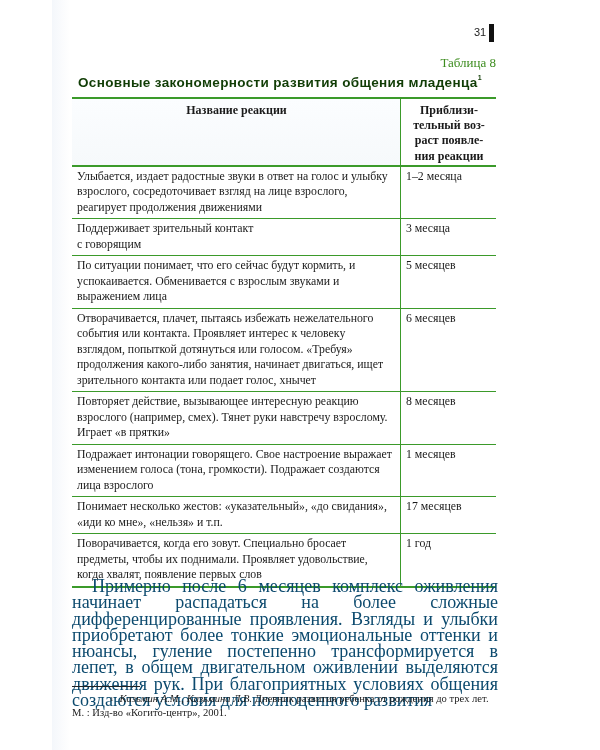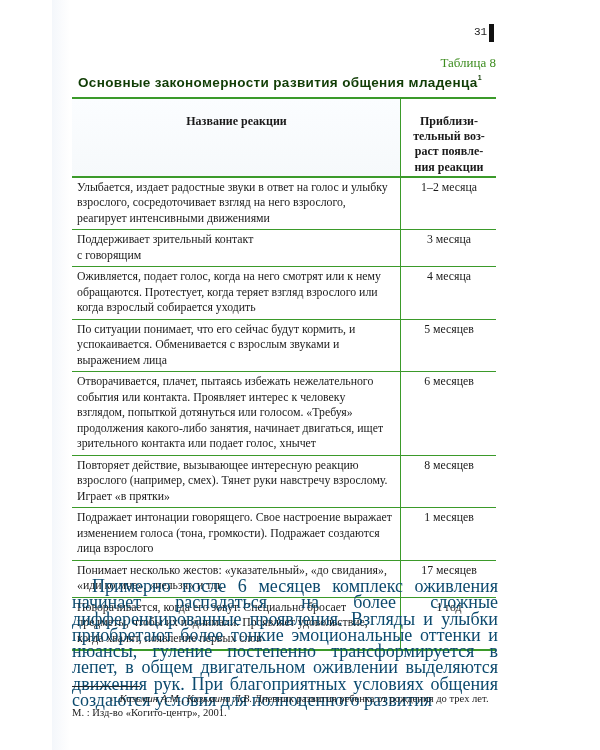--- a/index.html
+++ b/index.html
@@ -1,31 +1,31 @@
 <!DOCTYPE html>
 <html><head>
   <meta charset="utf-8">
   <style>
     html, body { margin: 0; padding: 0; background: #ffffff; }
     body { width: 600px; height: 750px; position: relative; overflow: hidden; font-family: "Liberation Serif", "DejaVu Serif", serif; color: #1a1a1a; }
     .page-shade { position: absolute; left: 0; top: 0; width: 52px; height: 750px; background: #ffffff; }
     .page-edge { position: absolute; left: 52px; top: 0; width: 18px; height: 750px; background: linear-gradient(to right, #f4f7fb, #ffffff); }
-    .page-number { position: absolute; top: 26px; left: 474px; font-family: Liberation Mono, monospace; font-size: 11px; color: #222; }
+    .page-number { position: absolute; top: 26px; left: 474px; font-family: Liberation Sans, sans-serif; font-size: 11px; color: #222; }
     .page-marker { position: absolute; top: 24px; left: 489px; width: 5px; height: 18px; background: #111; }
     .table-label { position: absolute; top: 55px; right: 104px; font-size: 13px; color: #3c8c1e; }
     .table-title { position: absolute; top: 75px; left: 78px; font-family: "Liberation Sans", sans-serif; font-weight: bold; font-size: 13.5px; color: #113d06; letter-spacing: 0.35px; white-space: nowrap; }
     .table-title sup { font-size: 7px; vertical-align: top; position: relative; top: -1px; }
     table.main { position: absolute; top: 97px; left: 72px; width: 424px; border-collapse: collapse; font-size: 11.8px; line-height: 15.5px; }
     table.main th, table.main td { padding: 2px 4px 3px 5px; vertical-align: top; text-align: left; }
     table.main thead tr { border-top: 2px solid #3b9a2a; border-bottom: 2px solid #3b9a2a; }
-    table.main thead th { font-weight: bold; font-size: 12px; line-height: 15.2px; padding-top: 15px; padding-bottom: 1px; }
+    table.main thead th { font-weight: bold; font-size: 12px; line-height: 15.2px; padding-top: 4px; padding-bottom: 1px; }
     table.main thead th.col1 { text-align: center; background: linear-gradient(#fbfdff, #f6f9fb); }
     table.main thead th.col2 { text-align: center; }
     table.main .col1 { width: 336px; border-right: 1.5px solid #3b9a2a; }
-    table.main .col2 { width: 88px; text-align: center; }
+    table.main .col2 { width: 88px; }
     table.main tbody tr { border-bottom: 1.5px solid #3b9a2a; }
     table.main tbody tr:last-child { border-bottom: 2px solid #3b9a2a; }
     .para { position: absolute; top: 578px; left: 72px; width: 426px; font-size: 18px; line-height: 16.3px; text-align: justify; text-indent: 20px; color: #0c4a6e; }
     .fn-rule { position: absolute; top: 686px; left: 72px; width: 68px; height: 1px; background: #222; }
     .footnote { position: absolute; top: 692px; left: 72px; width: 426px; font-size: 10.6px; line-height: 14px; color: #222; text-indent: 38px; }
     .footnote .fn-mark { font-size: 7px; vertical-align: top; margin-right: 6px; }
     .footnote .authors { font-style: italic; }
   </style>
 </head>
 <body>
@@ -41,30 +41,26 @@
 
 <table class="main">
   <thead>
     <tr>
       <th class="col1">Название реакции</th>
       <th class="col2">Приблизи-<br>тельный воз-<br>раст появле-<br>ния реакции</th>
     </tr>
   </thead>
   <tbody>
     <tr>
-        <td class="col1">Улыбается, издает радостные звуки в ответ на голос и улыбку взрослого, сосредоточивает взгляд на него взрослого, реагирует интенсивными движениями</td>
+        <td class="col1">Улыбается, издает радостные звуки в ответ на голос и улыбку взрослого, сосредоточивает взгляд на лице взрослого, реагирует продолжения движениями</td>
         <td class="col2">1–2 месяца</td>
       </tr>
     <tr>
         <td class="col1"><span>Поддерживает зрительный контакт<br>с говорящим</span></td>
         <td class="col2">3 месяца</td>
-      </tr>
-    <tr>
-        <td class="col1">Оживляется, подает голос, когда на него смотрят или к нему обращаются. Протестует, когда теряет взгляд взрослого или когда взрослый собирается уходить</td>
-        <td class="col2">4 месяца</td>
       </tr>
     <tr>
         <td class="col1">По ситуации понимает, что его сейчас будут кормить, и успокаивается. Обменивается с взрослым звуками и выражением лица</td>
         <td class="col2">5 месяцев</td>
       </tr>
     <tr>
         <td class="col1">Отворачивается, плачет, пытаясь избежать нежелательного события или контакта. Проявляет интерес к человеку взглядом, попыткой дотянуться или голосом. «Требуя» продолжения какого-либо занятия, начинает двигаться, ищет зрительного контакта или подает голос, хнычет</td>
         <td class="col2">6 месяцев</td>
       </tr>
     <tr>

